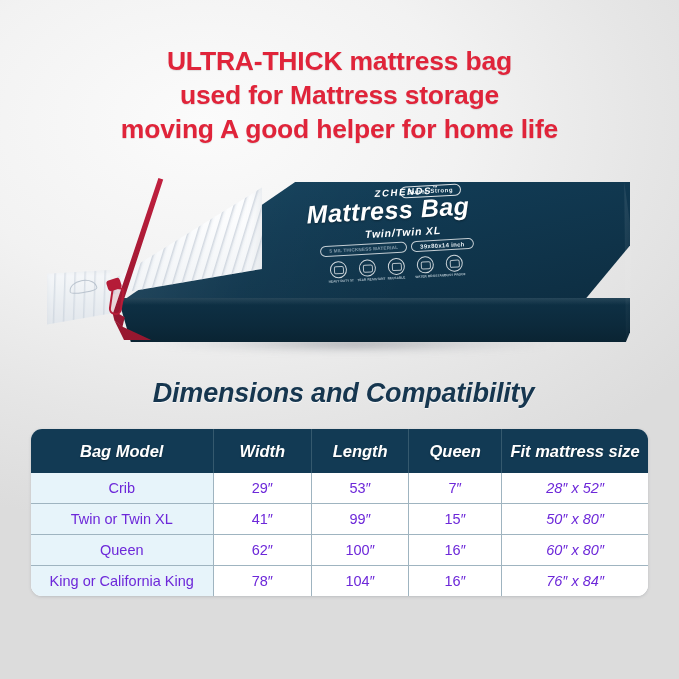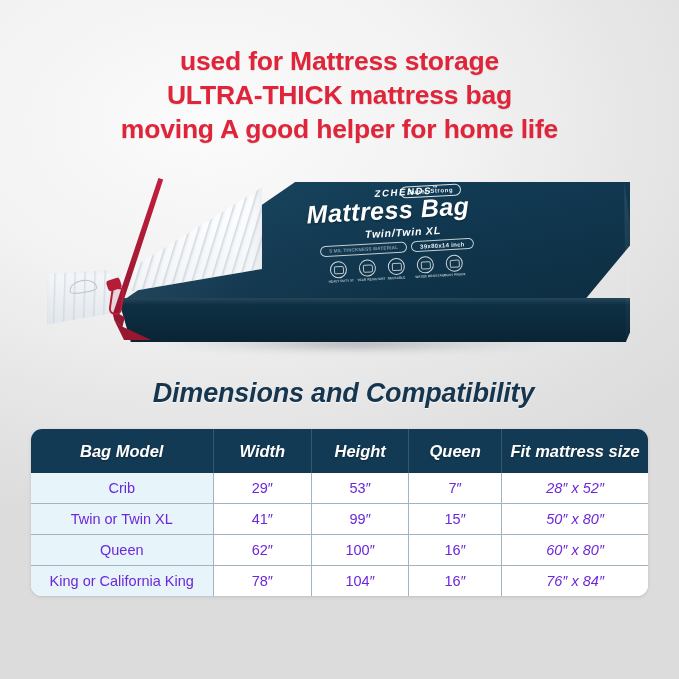--- a/index.html
+++ b/index.html
@@ -379,22 +379,22 @@
   col.c-length { width: 15.7%; }
   col.c-height { width: 15.1%; }
   col.c-fit { width: 23.7%; }
 </style>
 </head>
 <body>
 
 <div class="poster">
 
   <div class="headline">
+    <span class="hl-line">ULTRA-THICK mattress bag</span>
     <span class="hl-line">used for Mattress storage</span>
-    <span class="hl-line">ULTRA-THICK mattress bag</span>
     <span class="hl-line">moving A good helper for home life</span>
   </div>
 
   <div class="product">
 
     <div class="prod-shadow"></div>
 
     <div class="bag-top"></div>
     <div class="bag-top-sheen"></div>
     <div class="bag-front"></div>
@@ -460,21 +460,21 @@
         <col class="c-model">
           <col class="c-width">
           <col class="c-length">
           <col class="c-height">
           <col class="c-fit">
       </colgroup>
       <thead>
         <tr>
           <th>Bag Model</th>
           <th>Width</th>
-          <th>Height</th>
+          <th>Length</th>
           <th>Queen</th>
           <th>Fit mattress size</th>
         </tr>
       </thead>
       <tbody>
         <tr>
           <td class="model">Crib</td>
           <td>29″</td>
           <td>53″</td>
           <td>7″</td>

